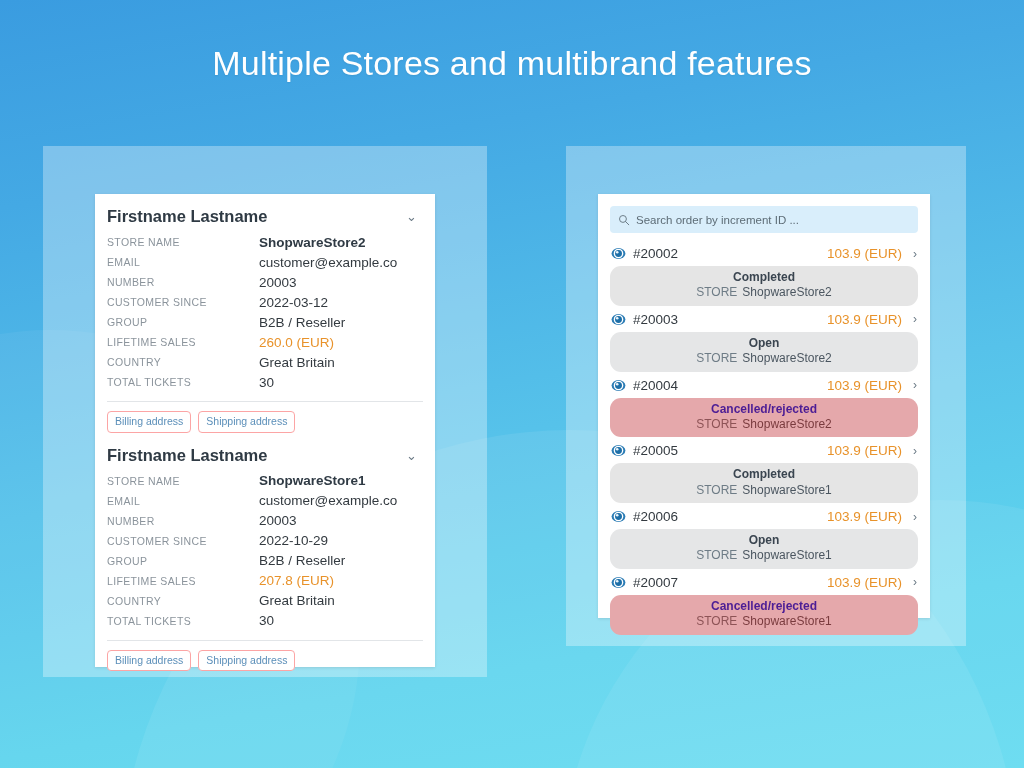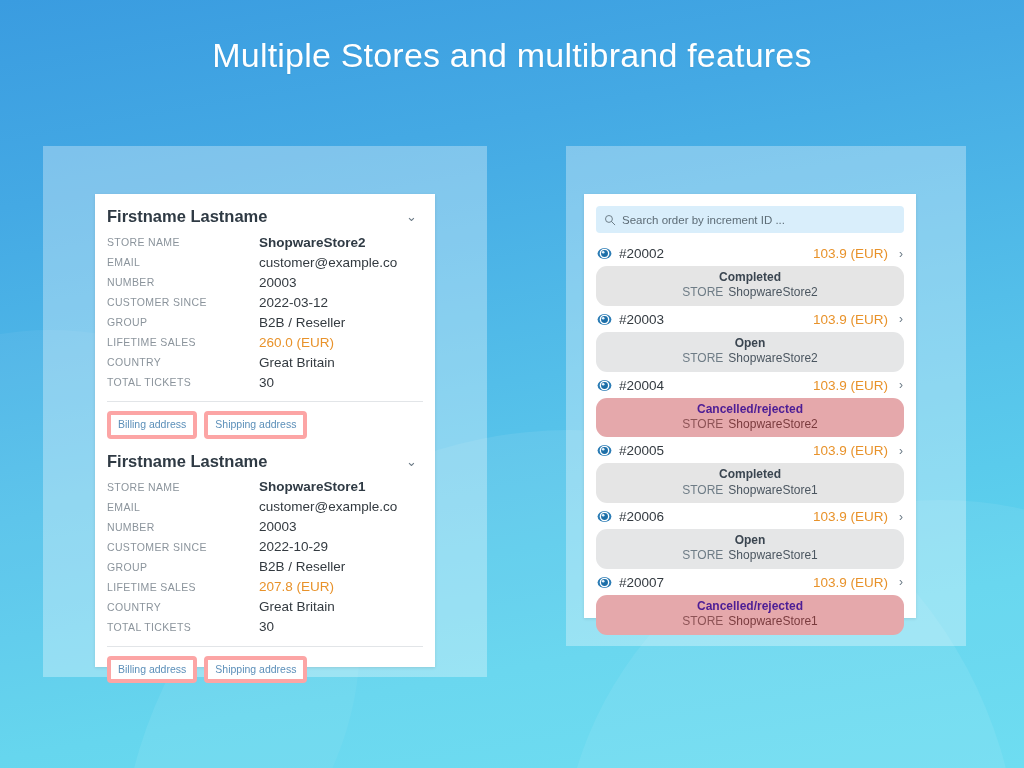--- a/index.html
+++ b/index.html
@@ -23,21 +23,21 @@
     border-radius: 50%;
     background: rgba(255,255,255,0.08);
   }
   .blob-a { width: 900px; height: 900px; left: 120px;  top: 430px; }
   .blob-b { width: 760px; height: 760px; left: 560px;  top: 500px; background: rgba(255,255,255,0.07); }
   .blob-c { width: 620px; height: 620px; left: -260px; top: 330px; background: rgba(255,255,255,0.05); }
 
   
   .page-title {
     position: absolute;
-    top: 36px;
+    top: 44px;
     left: 0;
     width: 1024px;
     text-align: center;
     color: #ffffff;
     font-size: 34px;
     font-weight: 400;
     letter-spacing: 0.2px;
     text-shadow: 0 1px 2px rgba(0,0,0,0.07);
   }
 
@@ -58,21 +58,21 @@
     white-space: nowrap;
   }
 
   
   .card {
     position: absolute;
     background: #ffffff;
     box-shadow: 0 1px 3px rgba(0,0,0,0.10);
   }
   .card-customer { left: 52px; top: 48px;  width: 340px; height: 473px; padding: 10px 12px 0 12px; }
-  .card-orders   { left: 18px; top: 48px;  width: 332px; height: 424px; padding: 12px 12px 10px 12px; }
+  .card-orders   { left: 32px; top: 48px;  width: 332px; height: 424px; padding: 12px 12px 10px 12px; }
 
   
   .cust-head {
     display: flex;
     align-items: center;
     justify-content: space-between;
     padding: 3px 4px 6px 0;
   }
   .cust-name {
     font-size: 16.5px;
@@ -108,21 +108,21 @@
   .kv-val.strong { font-weight: bold; color: #2f3a44; }
   .kv-val.money  { color: #e8922a; }
 
   .divider {
     border-top: 1px solid #e2e5e8;
     margin: 9px 0 9px 0;
   }
 
   .addr-buttons { display: flex; gap: 7px; padding-bottom: 10px; }
   .addr-btn {
-    border: 4px solid #fca5a5;
+    border: 1px solid #fca5a5;
     border-radius: 4px;
     background: #fff;
     color: #5b8fb9;
     font-size: 10.5px;
     padding: 4px 7px 4px 7px;
     font-family: "Liberation Sans", sans-serif;
     line-height: 1.1;
     cursor: pointer;
     white-space: nowrap;
   }

